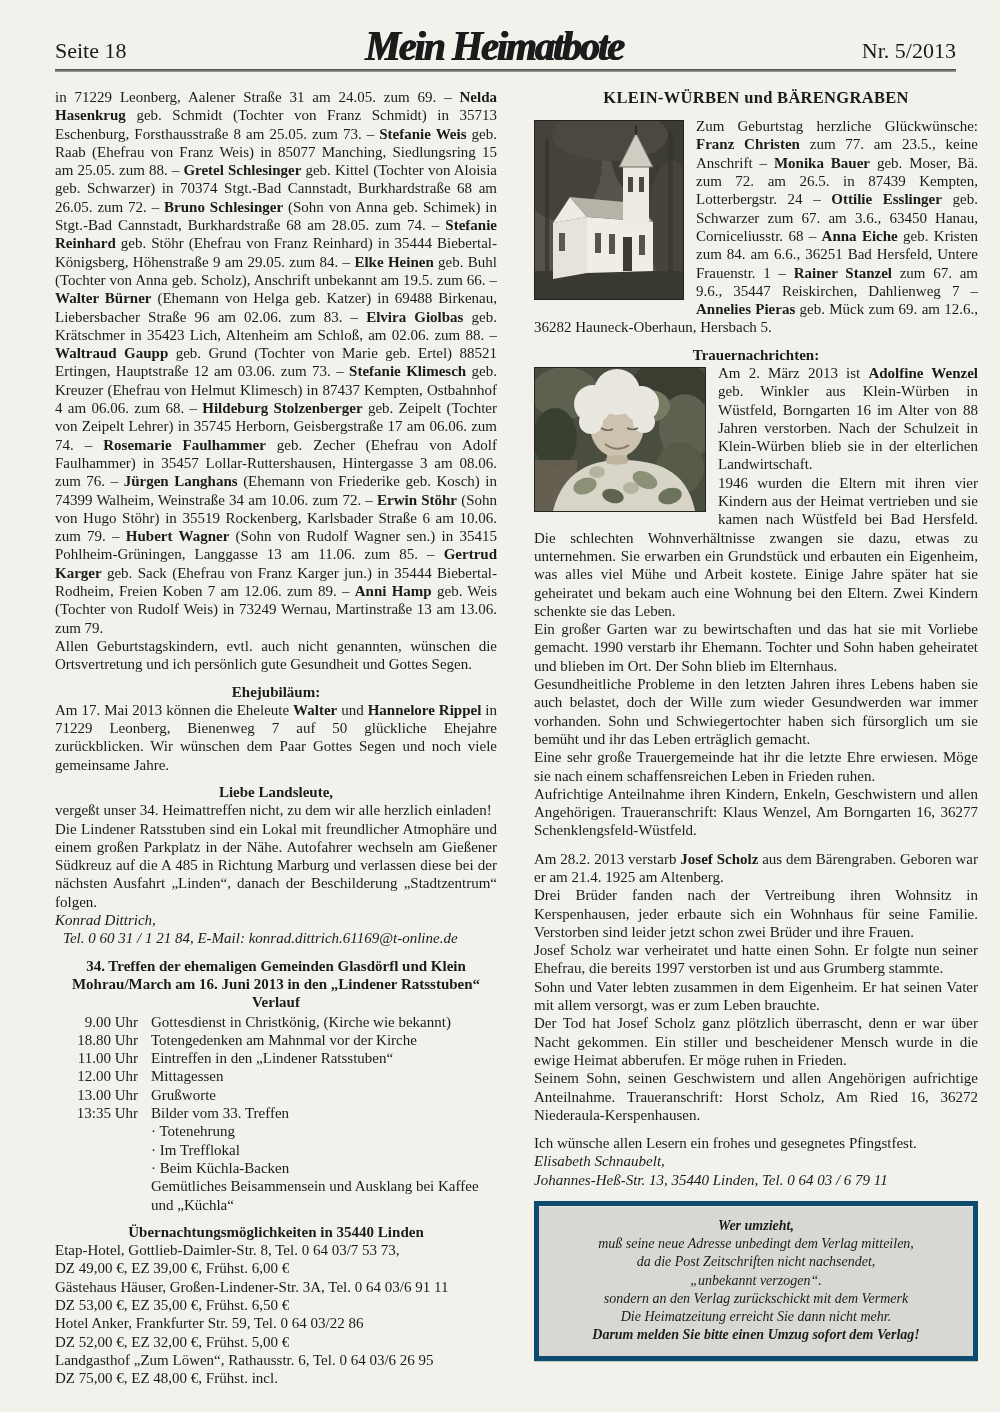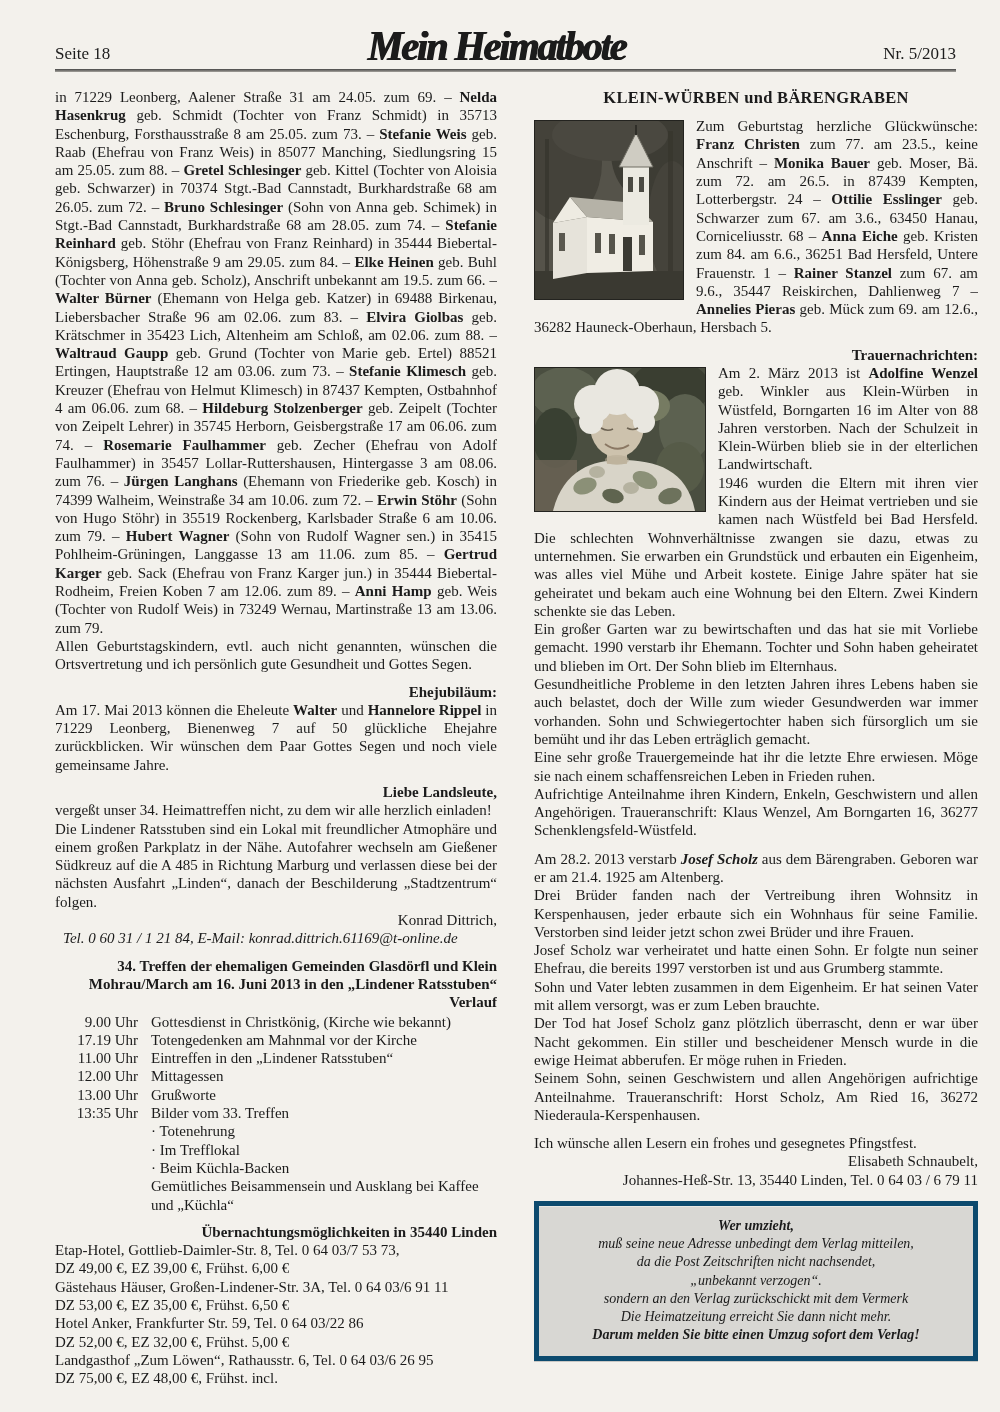--- a/index.html
+++ b/index.html
@@ -4,44 +4,44 @@
 <style>
   html,body { margin:0; padding:0; background:#dfdeda; }
   .page {
     position:relative; width:1000px; height:1412px; margin:0 auto;
     background:#f3f1ec; color:#1b1b1b; overflow:hidden;
     font-family:"Liberation Serif","DejaVu Serif",serif;
   }
   
   .header { position:absolute; left:55px; right:44px; top:26px; }
   .header-row { display:flex; justify-content:space-between; align-items:flex-end; }
-  .page-label, .issue-label { font-size:17px; padding-bottom:2px; }
+  .page-label, .issue-label { font-size:22px; padding-bottom:2px; }
   .masthead {
     font-size:40px; font-weight:bold; font-style:italic; letter-spacing:-2px;
     transform:scaleY(1.04); line-height:1; padding-bottom:0;
     text-shadow:0.6px 0 0 currentColor,-0.6px 0 0 currentColor;
   }
   .rule { height:3px; margin-top:3px; background:linear-gradient(#474747,#a4a29c); }
   
   .col { position:absolute; top:88px; height:1322px; overflow:hidden;
          font-size:15px; line-height:1.22; text-align:justify; }
   .col-left  { left:55px;  width:442px; }
   .col-right { left:534px; width:444px; }
   p.block { margin:0; }
   .bold { font-weight:bold; }
-  .head-line { font-weight:bold; margin:9px 0 0 0; text-align:right; }
+  .head-line { font-weight:bold; margin:9px 0 0 0; text-align:center; }
   
   .sched { margin-top:1px; }
   .srow { display:flex; text-align:left; }
   .stime { flex:0 0 96px; text-align:right; padding-right:13px; box-sizing:border-box; white-space:nowrap; }
   .sitem { flex:1; }
   
   .hotels p { margin:0; text-align:left; }
   
-  .sig-right { text-align:right; }
+  .sig-right { text-align:left; font-style:italic; }
   .contact-line { font-style:italic; text-align:left; padding-left:8px; }
   
   .rc-head { text-align:center; font-weight:bold; font-size:16.5px; letter-spacing:.3px; margin:0 0 9px 0; }
   .flow::after { content:""; display:block; clear:both; }
   .photo { float:left; margin:3px 12px 4px 0; border:1px solid #23231f; display:block; }
   .church   { width:148px; height:178px; }
   .portrait { width:170px; height:143px; } .gap10 { height:10px; }
   .notice {
     margin-top:12px; background:#d8d7d3; border:5px solid #0c4a6e;
     box-shadow:inset 0 1px 0 #e9e8e4, 0 1px 0 #c9c8c4;
@@ -79,21 +79,21 @@
     <p class="block contact-line">Tel. 0 60 31 / 1 21 84, E-Mail: konrad.dittrich.61169@t-online.de</p>
 
     <p class="head-line">34. Treffen der ehemaligen Gemeinden Glasdörfl und Klein Mohrau/March am 16. Juni 2013 in den „Lindener Ratsstuben“</p>
     <p class="head-line" style="margin-top:0">Verlauf</p>
     <div class="sched">
       <div class="srow">
         <span class="stime">9.00 Uhr</span>
         <span class="sitem">Gottesdienst in Christkönig, (Kirche wie bekannt)</span>
       </div>
       <div class="srow">
-        <span class="stime">17.19 Uhr</span>
+        <span class="stime">18.80 Uhr</span>
         <span class="sitem">Totengedenken am Mahnmal vor der Kirche</span>
       </div>
       <div class="srow">
         <span class="stime">11.00 Uhr</span>
         <span class="sitem">Eintreffen in den „Lindener Ratsstuben“</span>
       </div>
       <div class="srow">
         <span class="stime">12.00 Uhr</span>
         <span class="sitem">Mittagessen</span>
       </div>
@@ -203,21 +203,21 @@
       <p class="block">1946 wurden die Eltern mit ihren vier Kindern aus der Heimat vertrieben und sie kamen nach Wüstfeld bei Bad Hersfeld. Die schlechten Wohnverhältnisse zwangen sie dazu, etwas zu unternehmen. Sie erwarben ein Grundstück und erbauten ein Eigenheim, was alles viel Mühe und Arbeit kostete. Einige Jahre später hat sie geheiratet und bekam auch eine Wohnung bei den Eltern. Zwei Kindern schenkte sie das Leben.</p>
       <p class="block">Ein großer Garten war zu bewirtschaften und das hat sie mit Vorliebe gemacht. 1990 verstarb ihr Ehemann. Tochter und Sohn haben geheiratet und blieben im Ort. Der Sohn blieb im Elternhaus.</p>
       <p class="block">Gesundheitliche Probleme in den letzten Jahren ihres Lebens haben sie auch belastet, doch der Wille zum wieder Gesundwerden war immer vorhanden. Sohn und Schwiegertochter haben sich fürsorglich um sie bemüht und ihr das Leben erträglich gemacht.</p>
       <p class="block">Eine sehr große Trauergemeinde hat ihr die letzte Ehre erwiesen. Möge sie nach einem schaffensreichen Leben in Frieden ruhen.</p>
       <p class="block">Aufrichtige Anteilnahme ihren Kindern, Enkeln, Geschwistern und allen Angehörigen. Traueranschrift: Klaus Wenzel, Am Borngarten 16, 36277 Schenklengsfeld-Wüstfeld.</p>
     </div>
 
     <div class="gap10"></div>
 
     <div>
-      <p class="block"><span>Am 28.2. 2013 verstarb </span><span style="font-weight: bold; font-style: italic;">Josef Scholz</span><span> aus dem Bärengraben. Geboren war er am 21.4. 1925 am Altenberg.</span></p>
+      <p class="block"><span>Am 28.2. 2013 verstarb </span><span style="font-weight: bold;">Josef Scholz</span><span> aus dem Bärengraben. Geboren war er am 21.4. 1925 am Altenberg.</span></p>
       <p class="block">Drei Brüder fanden nach der Vertreibung ihren Wohnsitz in Kerspenhausen, jeder erbaute sich ein Wohnhaus für seine Familie. Verstorben sind leider jetzt schon zwei Brüder und ihre Frauen.</p>
       <p class="block">Josef Scholz war verheiratet und hatte einen Sohn. Er folgte nun seiner Ehefrau, die bereits 1997 verstorben ist und aus Grumberg stammte.</p>
       <p class="block">Sohn und Vater lebten zusammen in dem Eigenheim. Er hat seinen Vater mit allem versorgt, was er zum Leben brauchte.</p>
       <p class="block">Der Tod hat Josef Scholz ganz plötzlich überrascht, denn er war über Nacht gekommen. Ein stiller und bescheidener Mensch wurde in die ewige Heimat abberufen. Er möge ruhen in Frieden.</p>
       <p class="block">Seinem Sohn, seinen Geschwistern und allen Angehörigen aufrichtige Anteilnahme. Traueranschrift: Horst Scholz, Am Ried 16, 36272 Niederaula-Kerspenhausen.</p>
     </div>
 
     <div class="gap10"></div>
 
     <p class="block">Ich wünsche allen Lesern ein frohes und gesegnetes Pfingstfest.</p>

